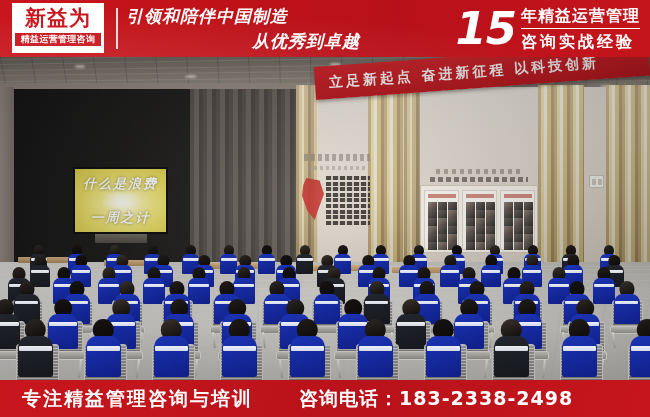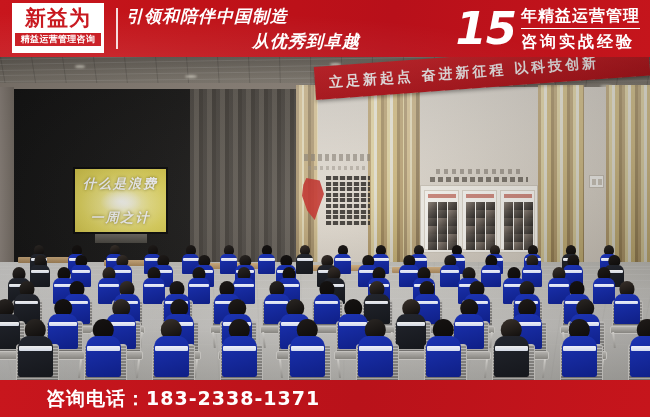--- a/index.html
+++ b/index.html
@@ -1207,16 +1207,17 @@
           <div class="body" style="height:40.571999999999996px;background:linear-gradient(165deg,#1c34b4,#0f1f86);">
             <div class="stripe" style="top:9.853200000000001px;"></div>
           </div>
         </div>
       </div>
 
     <div class="grade"></div>
   </div>
 
   <div class="footer">
-    <div class="f-right">咨询电话：183-2338-1371</div>
+    <div class="f-left">专注精益管理咨询与培训</div>
+    <div class="f-right">咨询电话：183-2338-2498</div>
   </div>
 
 </div>
 
 </body></html>

